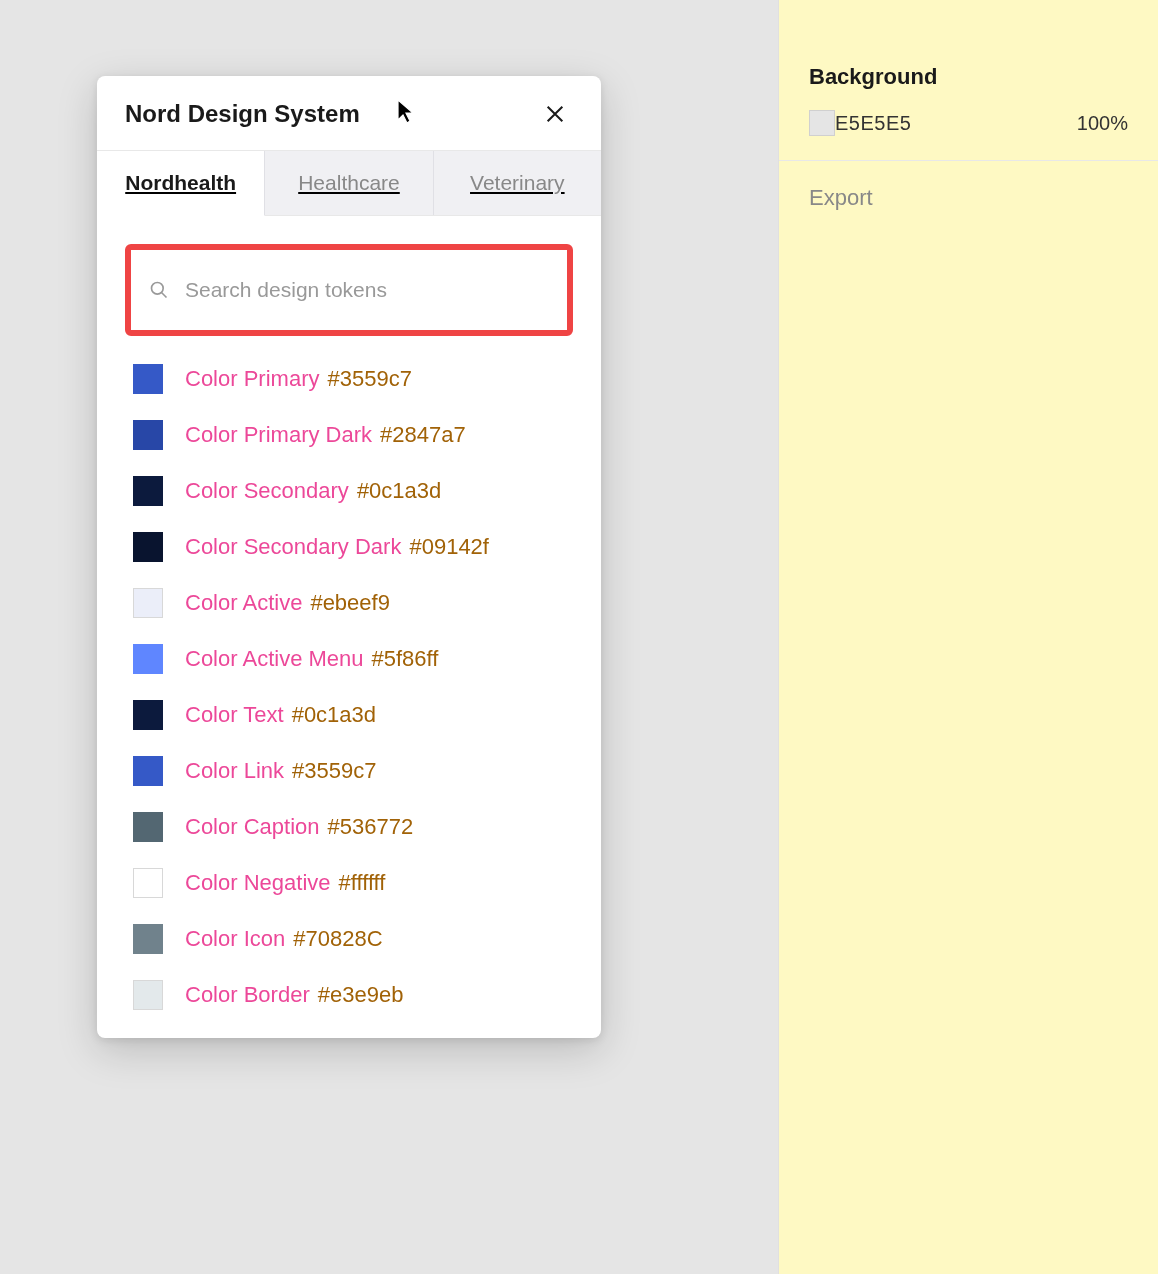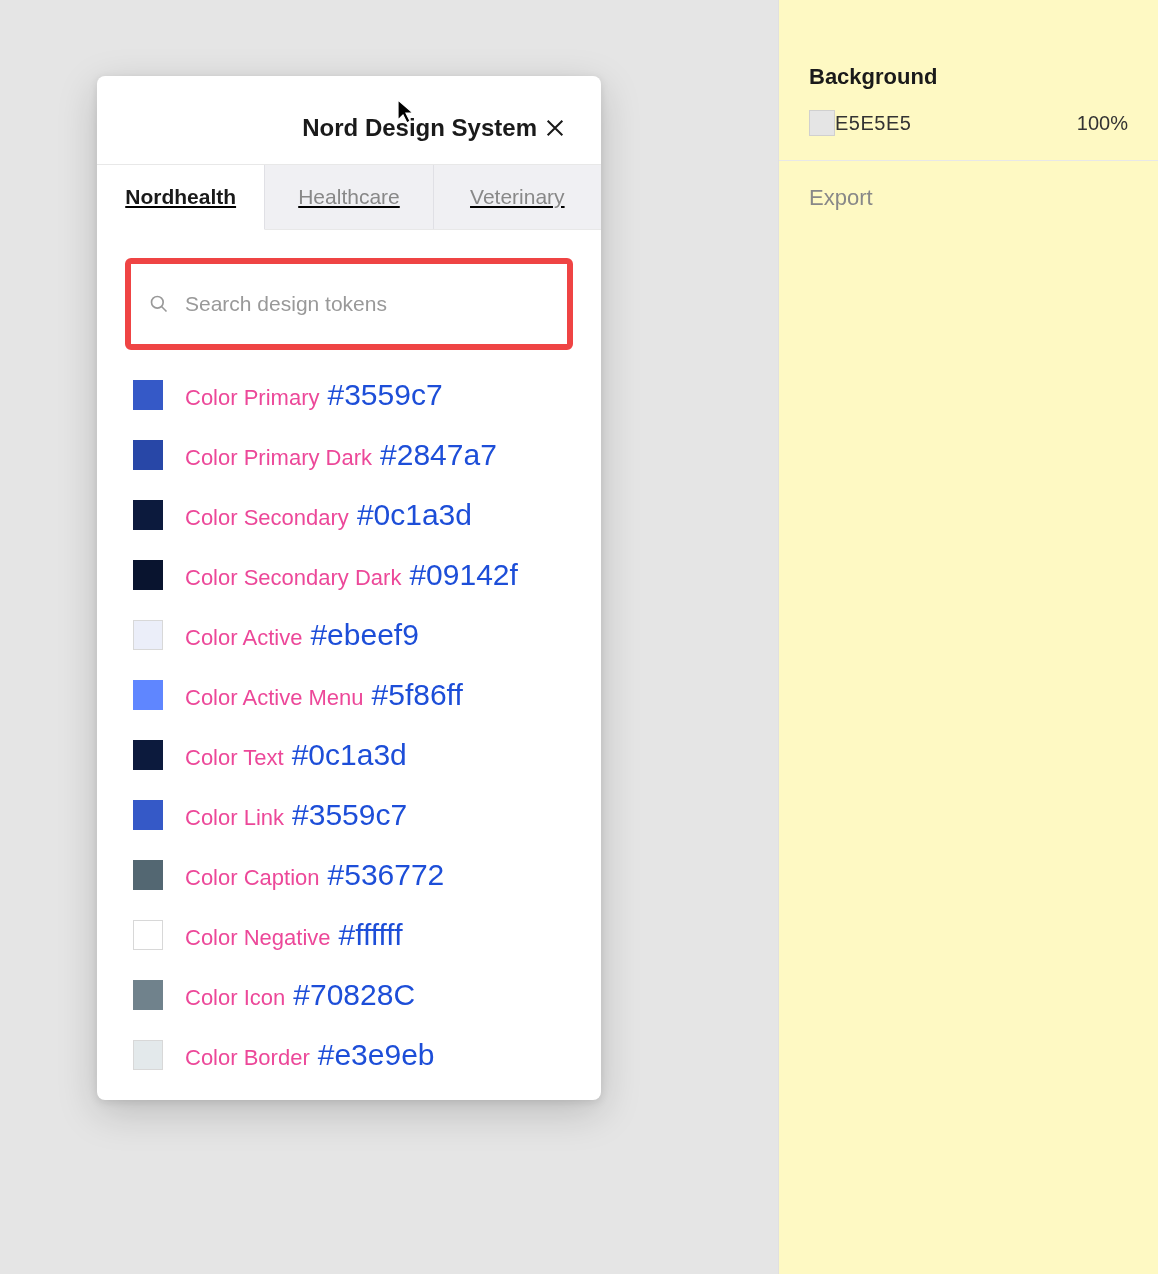--- a/index.html
+++ b/index.html
@@ -77,22 +77,22 @@
       top: 76px;
       width: 504px;
       background: #ffffff;
       border-radius: 8px;
       box-shadow: 0 12px 40px rgba(0,0,0,0.18), 0 2px 8px rgba(0,0,0,0.1);
       overflow: hidden;
     }
     .modal-header {
       display: flex;
       align-items: center;
-      justify-content: flex-end;
-      padding: 34px 28px 18px 28px;
+      justify-content: space-between;
+      padding: 20px 28px 18px 28px;
     }
     .modal-title {
       font-size: 24px;
       font-weight: 700;
       color: #1a1a1a;
     }
     .close-btn {
       width: 36px;
       height: 36px;
       display: flex;
@@ -186,22 +186,22 @@
     }
     .token-swatch.bordered {
       border: 1px solid #d8d8d8;
     }
     .token-name {
       font-size: 22px;
       color: #ec4899;
       font-weight: 500;
     }
     .token-value {
-      font-size: 30px;
-      color: #1d4ed8;
+      font-size: 22px;
+      color: #a16207;
       margin-left: 8px;
     }
     .cursor {
       position: absolute;
       left: 395px;
       top: 98px;
       pointer-events: none;
     }
     .cursor svg {
       width: 22px;

